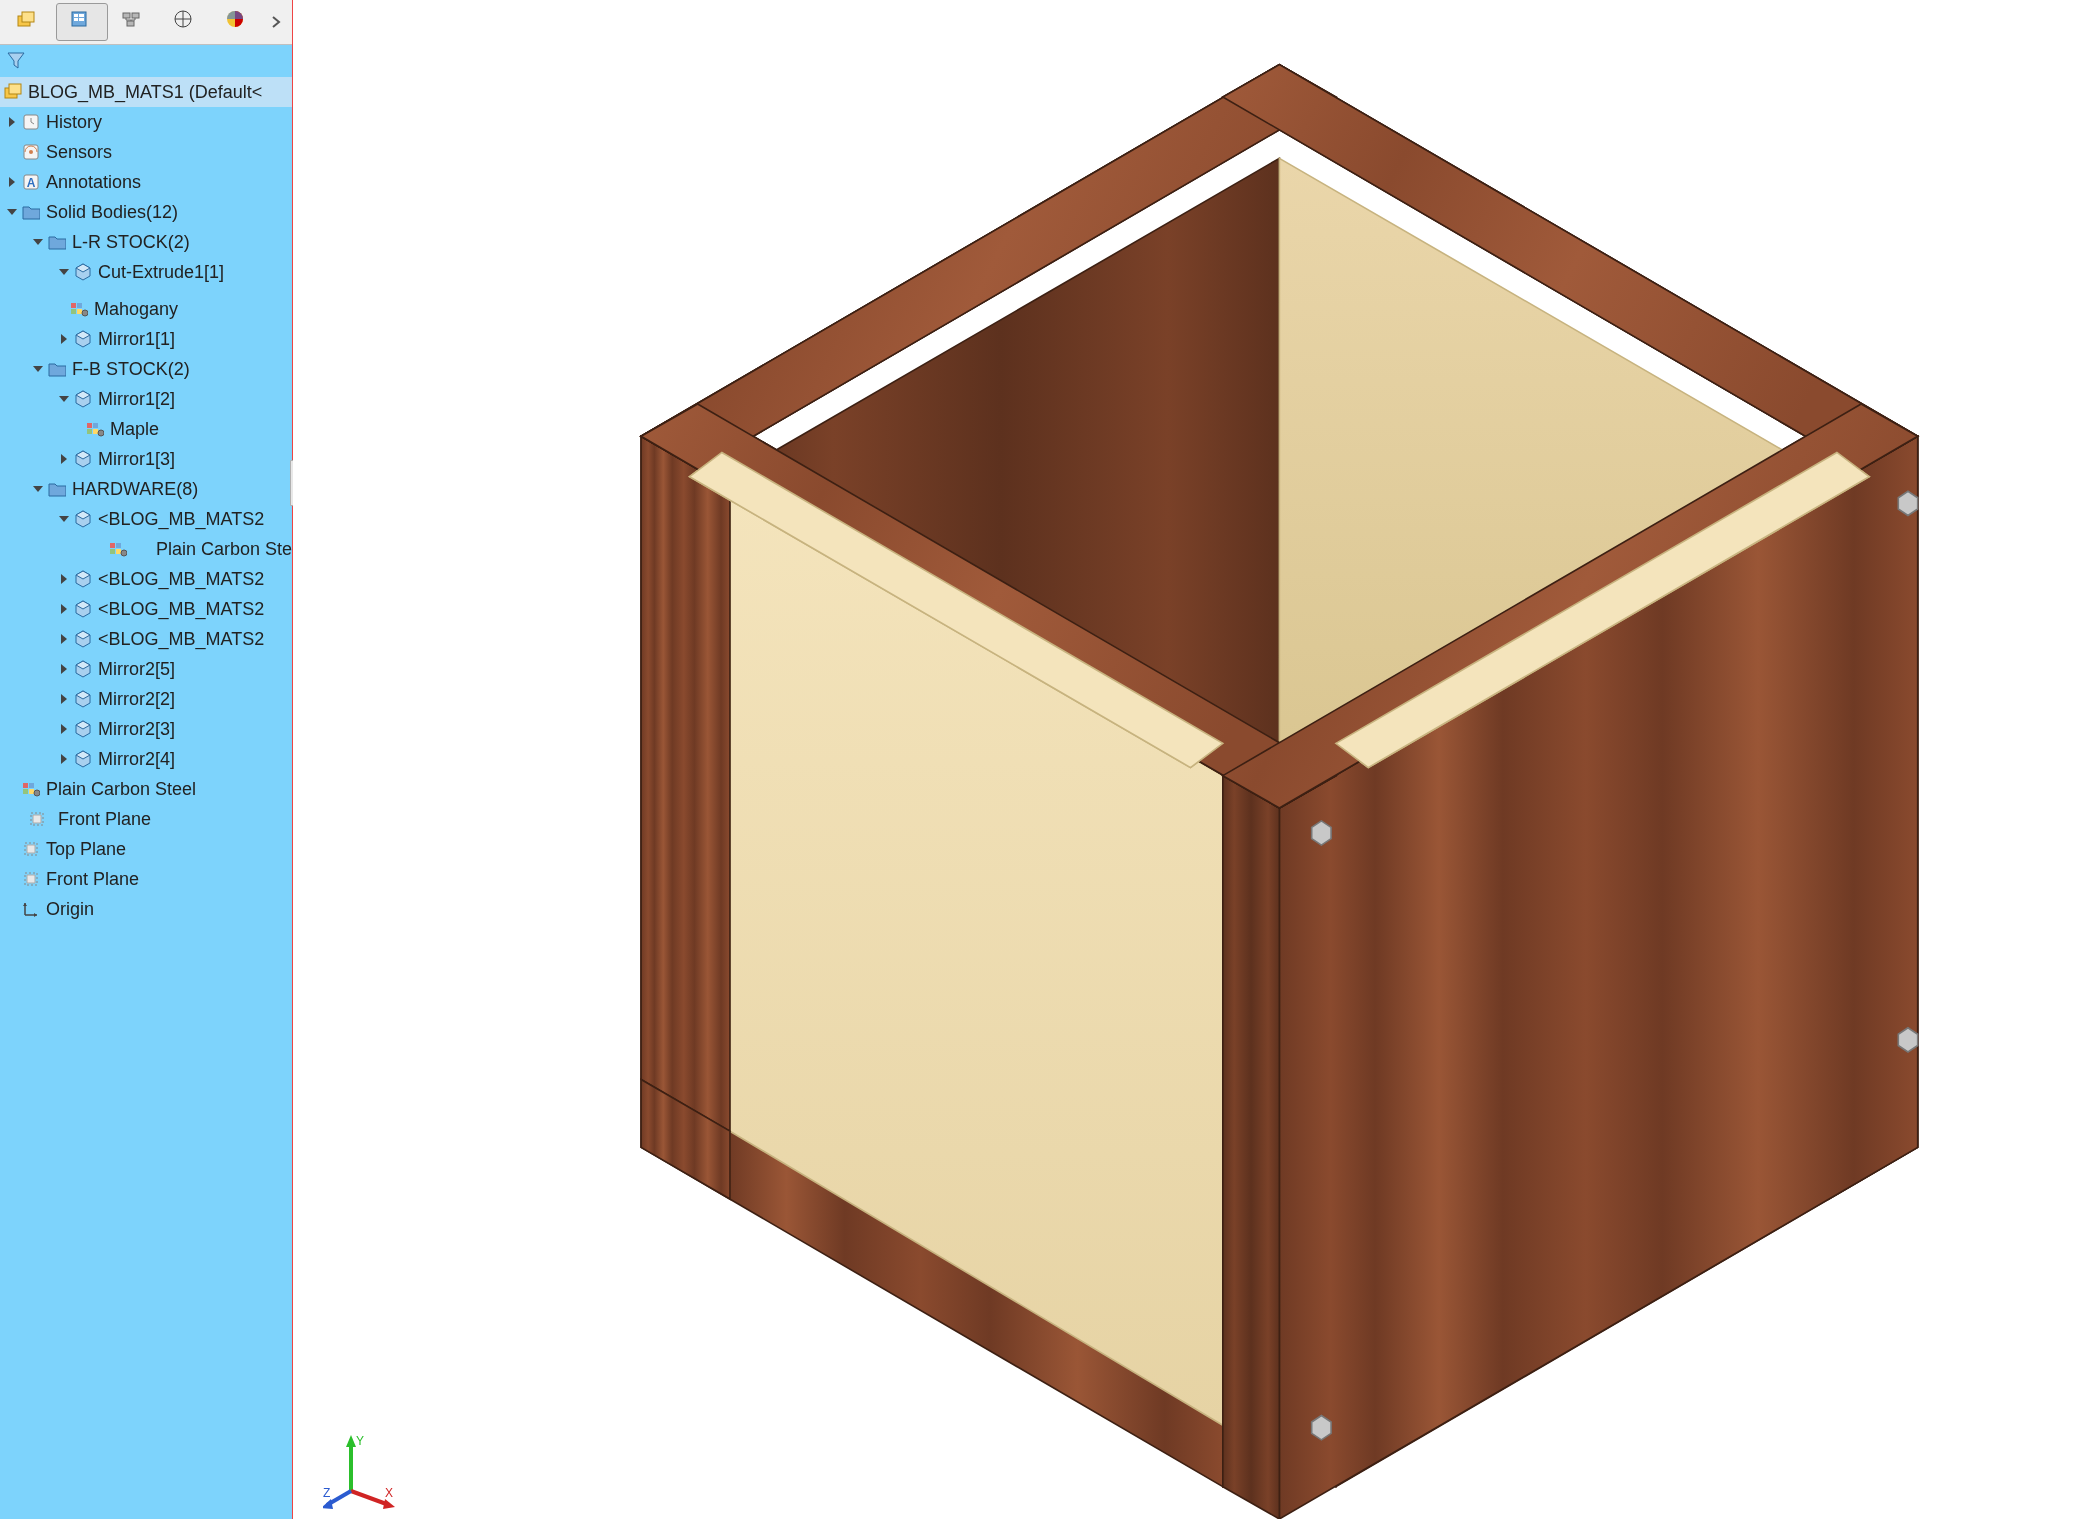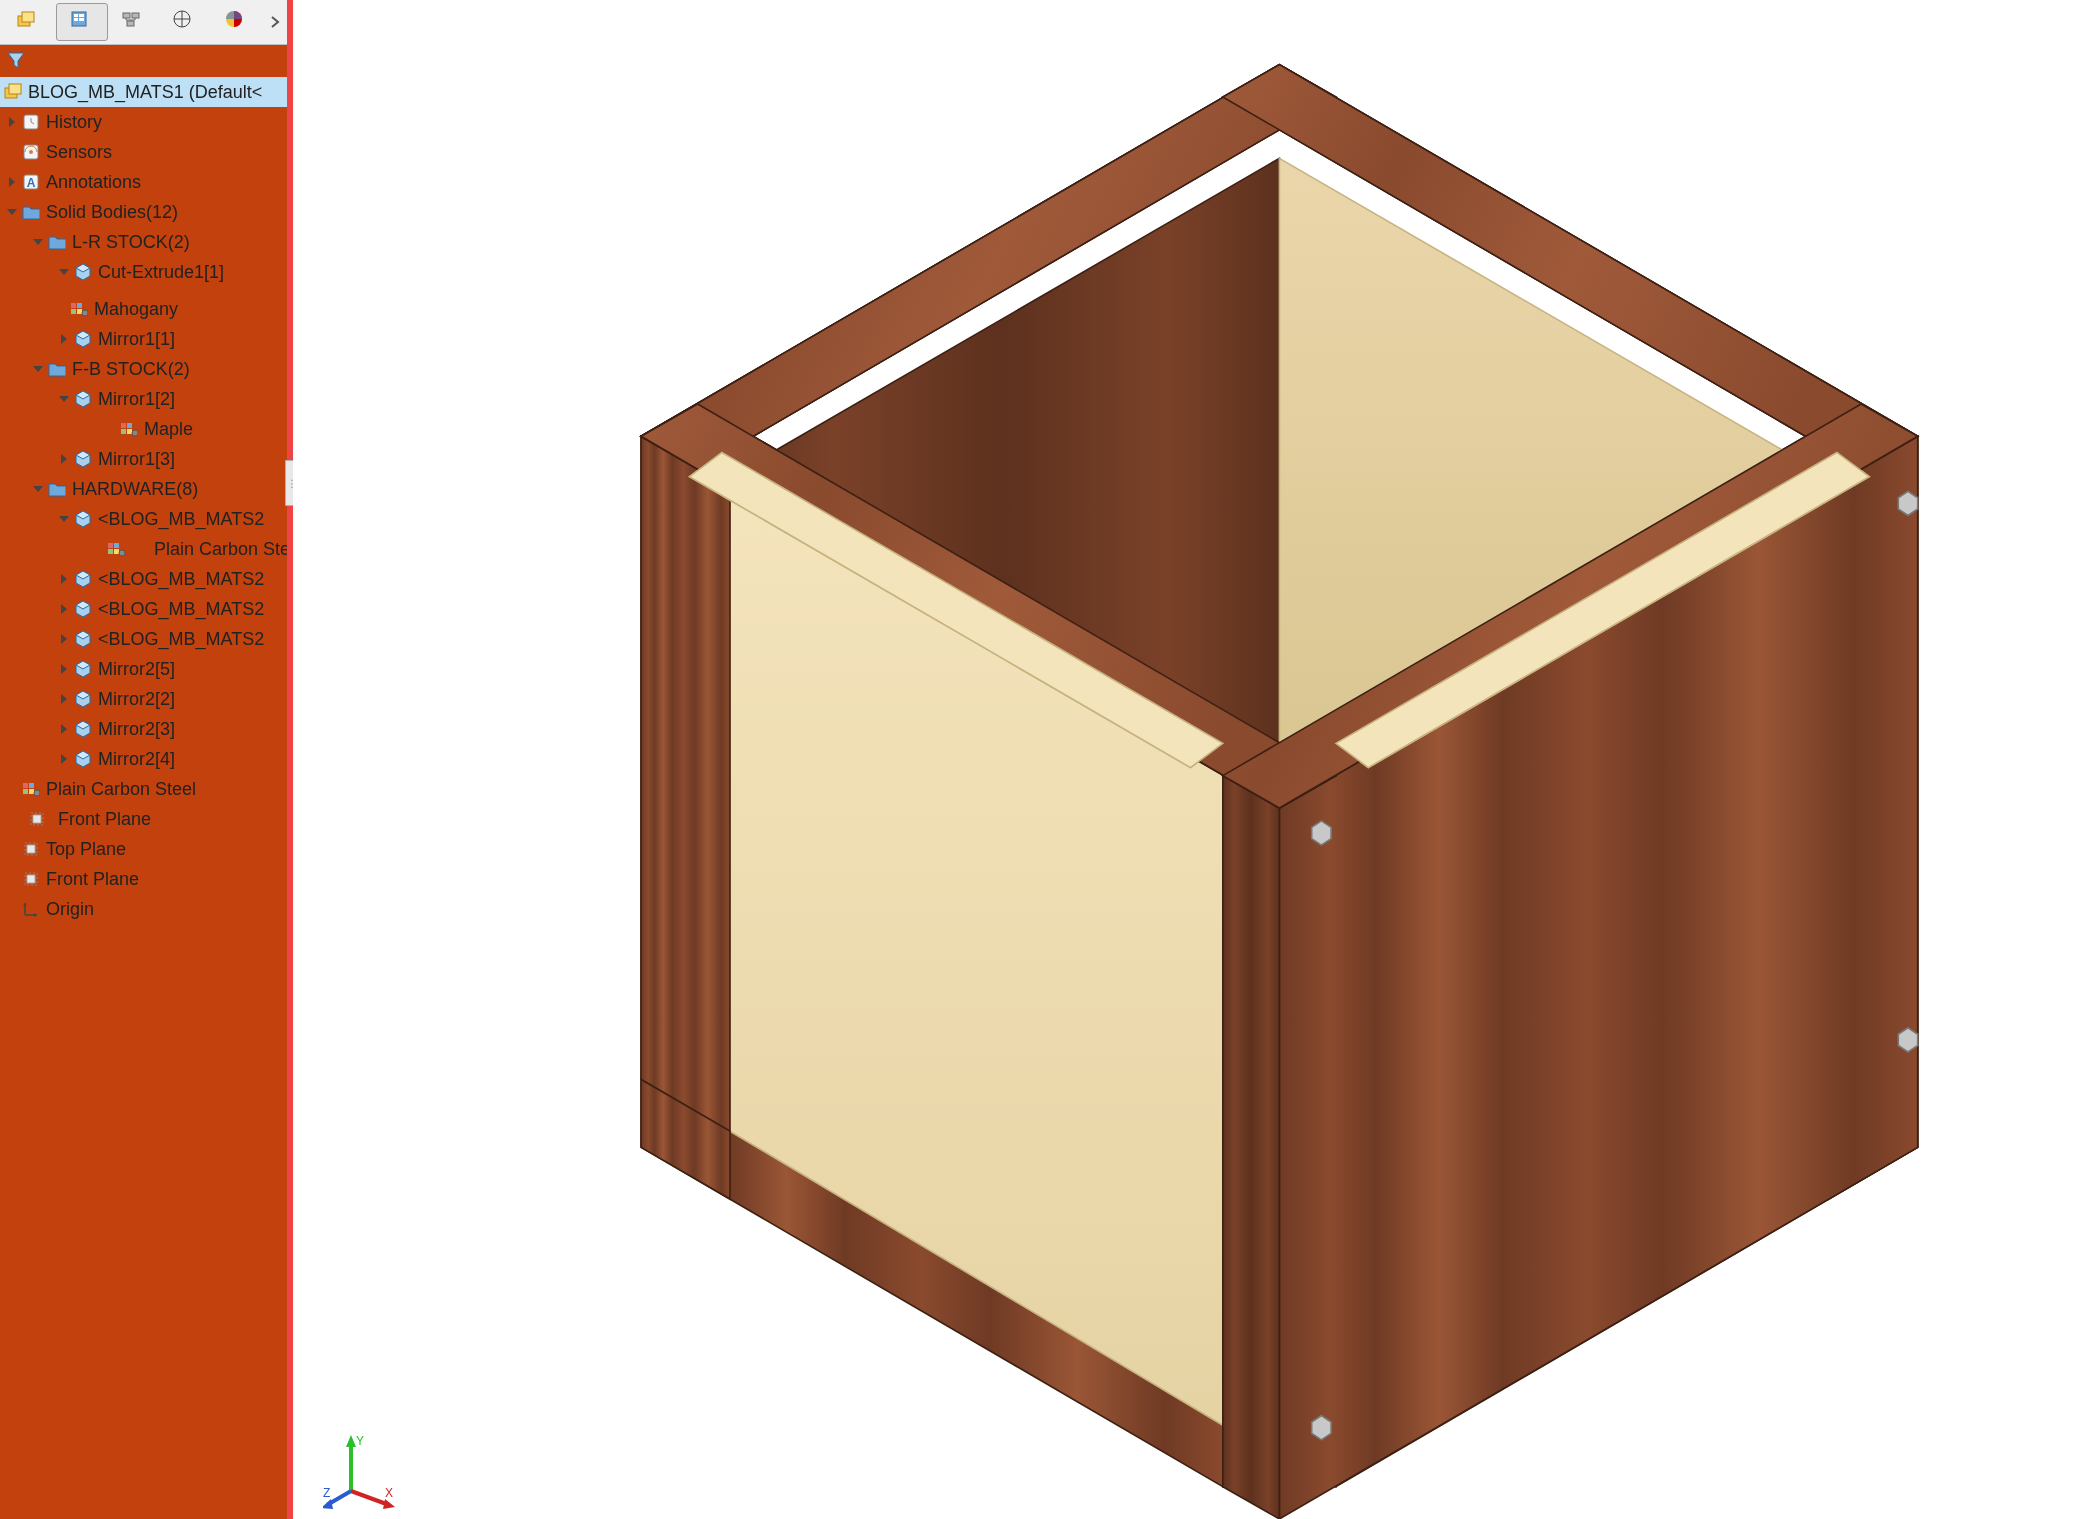--- a/index.html
+++ b/index.html
@@ -7,22 +7,22 @@
 
 .app {
   display: flex;
   width: 100%;
   height: 100%;
 }
 
 
 .left-panel {
   width: 293px;
-  background: #c2410c;
-  border-right: 6px solid #ef4444;
+  background: #7dd3fc;
+  border-right: 1px solid #ef4444;
   display: flex;
   flex-direction: column;
   position: relative;
 }
 
 .tabs-row {
   height: 45px;
   display: flex;
   align-items: center;
   background: #f0f0f0;
@@ -372,21 +372,21 @@
               <span class="tw">
                 <span class="twist open"></span>
               </span>
               <span class="tree-icon">
                 <svg width="18" height="18">
                   <use href="#ic-body"></use>
                 </svg>
               </span>
               <span class="tree-label">Mirror1[2]</span>
             </div>
-            <div class="tree-row" style="padding-left: 102px;">
+            <div class="tree-row" style="padding-left: 68px;">
               <span class="tw"></span>
               <span class="tree-icon">
                 <svg width="18" height="18">
                   <use href="#ic-material"></use>
                 </svg>
               </span>
               <span class="tree-label">Maple</span>
             </div>
             <div class="tree-row" style="padding-left: 56px; text-align: center;">
               <span class="tw">

